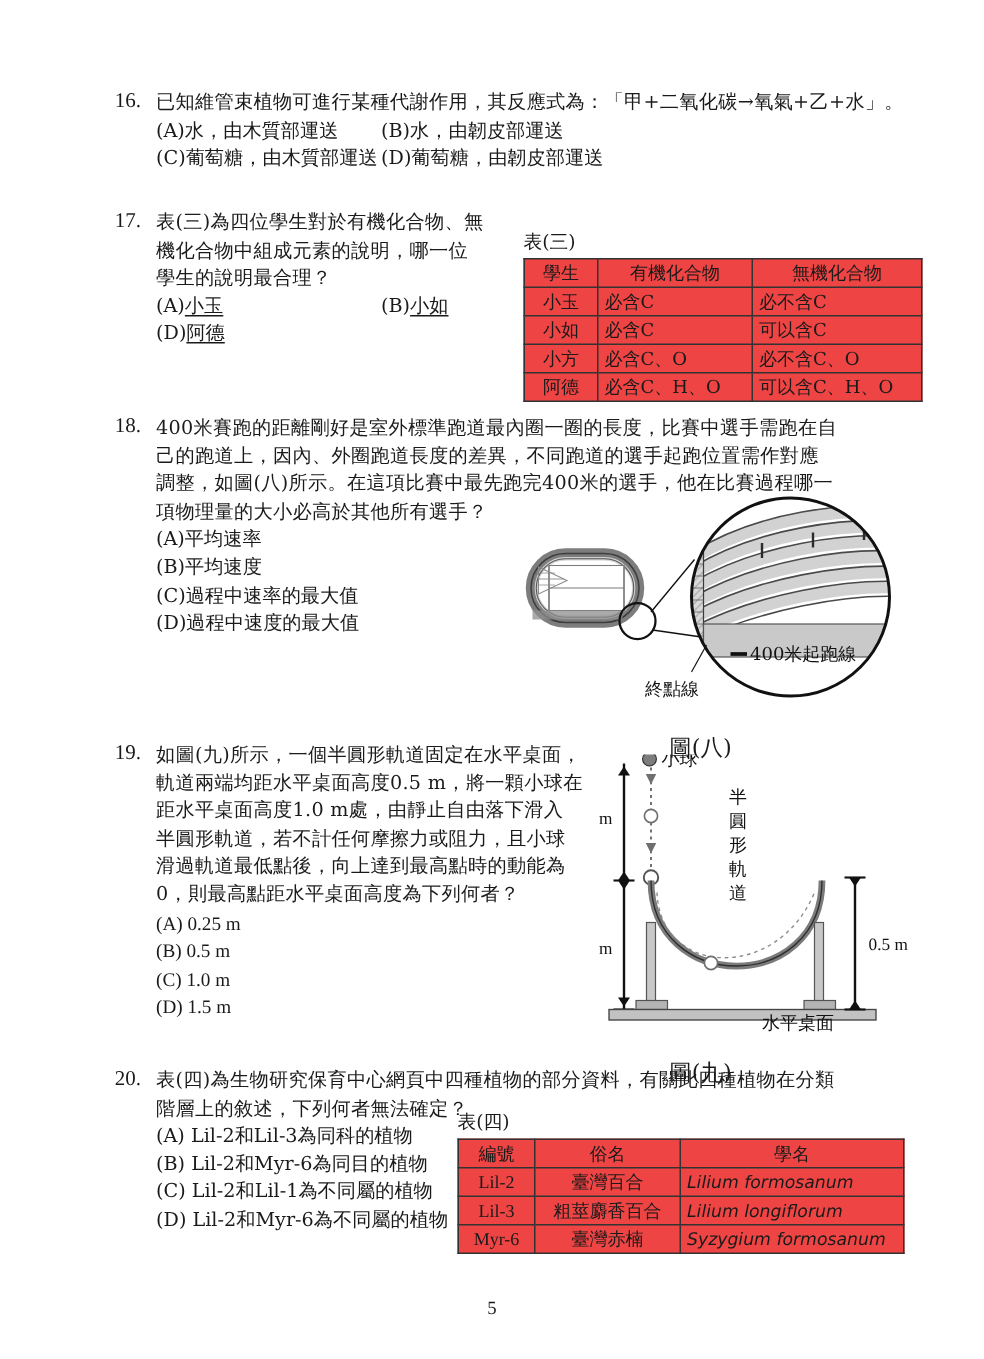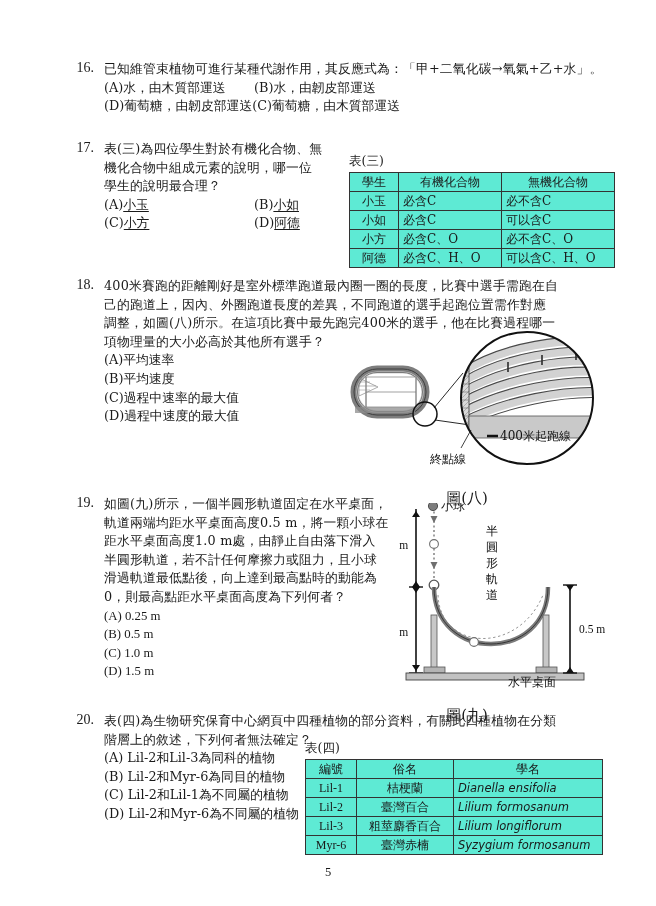--- a/index.html
+++ b/index.html
@@ -31,21 +31,21 @@
   .opt.half{width:150px;}
   .u{text-decoration:underline;text-underline-offset:2px;}
   .lat{font-family:"Liberation Serif",serif;}
 
   
   .tblwrap{position:absolute;}
   .tblcap{text-align:left;font-size:12.5px;margin-bottom:2px;}
   table.exam{
     border-collapse:collapse;
     font-size:12px;
-    background:#5eead4;
+    background:#ef4444;
   }
   table.exam td,table.exam th{
     border:1px solid #333;
     padding:1px 4px;
     font-weight:normal;
     line-height:16px;
     white-space:nowrap;
   }
   table.exam th{text-align:center;}
   .c{text-align:center;}
@@ -74,40 +74,39 @@
   <div class="q" style="left:68px;top:60px;width:540px;">
     <div class="qnum">16.</div>
     <div class="qbody">
       <div class="line">已知維管束植物可進行某種代謝作用，其反應式為：「甲+二氧化碳→氧氣+乙+水」。</div>
       <div class="opts">
         <div class="optrow">
           <span class="opt half">(A)水，由木質部運送</span>
           <span class="opt">(B)水，由韌皮部運送</span>
         </div>
         <div class="optrow">
+          <span class="opt half">(C)葡萄糖，由木質部運送</span>
           <span class="opt">(D)葡萄糖，由韌皮部運送</span>
-          <span class="opt half">(C)葡萄糖，由木質部運送</span>
         </div>
       </div>
     </div>
   </div>
 
   <div class="q" style="left:68px;top:140px;width:280px;">
     <div class="qnum">17.</div>
     <div class="qbody">
       <div class="line">表(三)為四位學生對於有機化合物、無</div>
       <div class="line">機化合物中組成元素的說明，哪一位</div>
       <div class="line">學生的說明最合理？</div>
       <div class="opts">
         <div class="optrow">
           <span class="opt half"><span>(A)</span><span class="u">小玉</span></span>
           <span class="opt"><span>(B)</span><span class="u">小如</span></span>
         </div>
         <div class="optrow">
-          <span class="opt half"><span>(C)</span><span class="u">小方</span></span>
           <span class="opt"><span>(D)</span><span class="u">阿德</span></span>
         </div>
       </div>
     </div>
   </div>
 
   <div class="tblwrap" style="left:349px;top:153px;">
     <div class="tblcap">表(三)</div>
     <table class="exam">
       <tbody>
@@ -370,25 +369,20 @@
   <div class="tblwrap" style="left:305px;top:740px;">
     <div class="tblcap">表(四)</div>
     <table class="exam">
       <tbody>
           <tr>
         <th style="width:42px;">編號</th>
         <th style="width:88px;">俗名</th>
         <th style="width:140px;">學名</th>
       </tr>
       <tr>
-        <td class="c lat">Lil-1</td>
-        <td class="c">桔梗蘭</td>
-        <td class="l sci">Dianella ensifolia</td>
-      </tr>
-      <tr>
         <td class="c lat">Lil-2</td>
         <td class="c">臺灣百合</td>
         <td class="l sci">Lilium formosanum</td>
       </tr>
       <tr>
         <td class="c lat">Lil-3</td>
         <td class="c">粗莖麝香百合</td>
         <td class="l sci">Lilium longiflorum</td>
       </tr>
       <tr>

